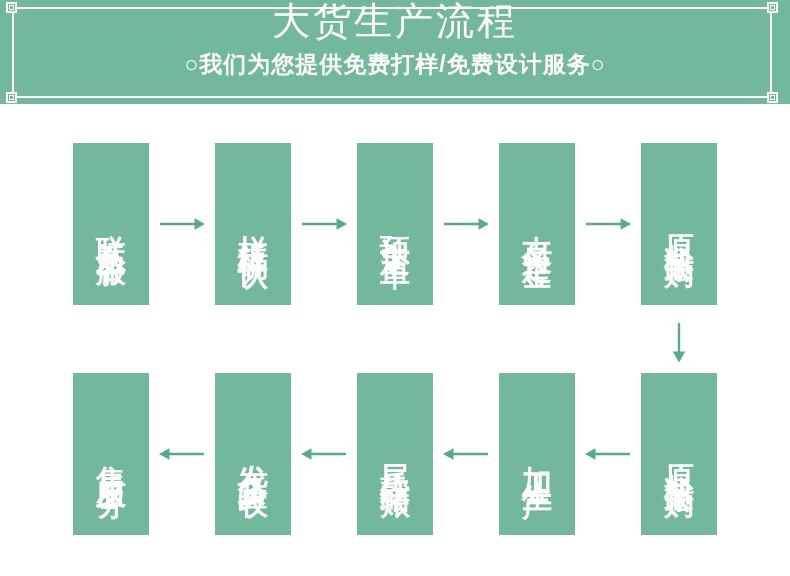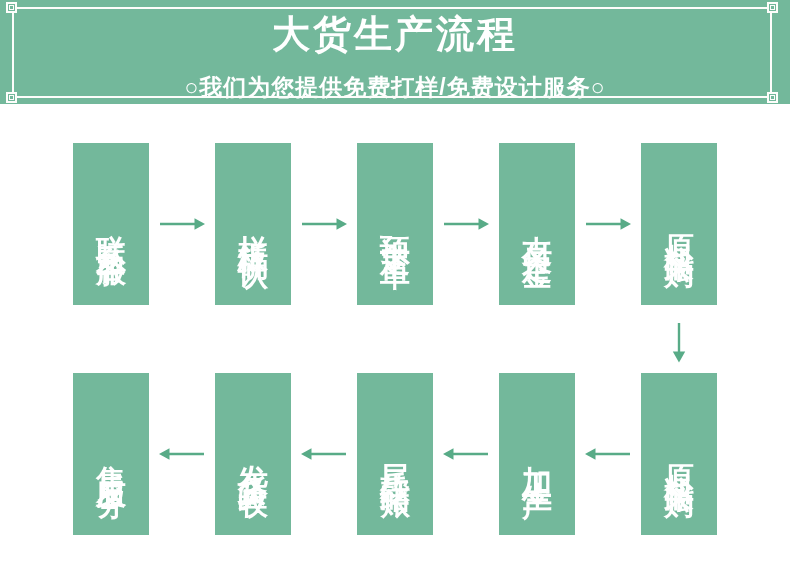--- a/index.html
+++ b/index.html
@@ -34,28 +34,27 @@
     position: absolute;
     inset: 1px;
     border: 1px solid #fdfdfb;
   }
   .corner.tl { left: 6px;  top: 2px; }
   .corner.tr { right: 12px; top: 2px; }
   .corner.bl { left: 6px;  bottom: 1px; }
   .corner.br { right: 12px; bottom: 1px; }
 
   .banner-title {
-    padding-top: 13px;
     font-size: 38px;
     line-height: 42px;
-    font-weight: 700;
+    font-weight: 400;
     letter-spacing: 3px;
   }
   .banner-subtitle {
-    margin-top: 19px;
+    margin-top: 9px;
     font-size: 23px;
     line-height: 27px;
     font-weight: 700;
     letter-spacing: 1px;
   }
 
   
   .flow {
     position: relative;
     padding: 39px 73px 0 73px;

